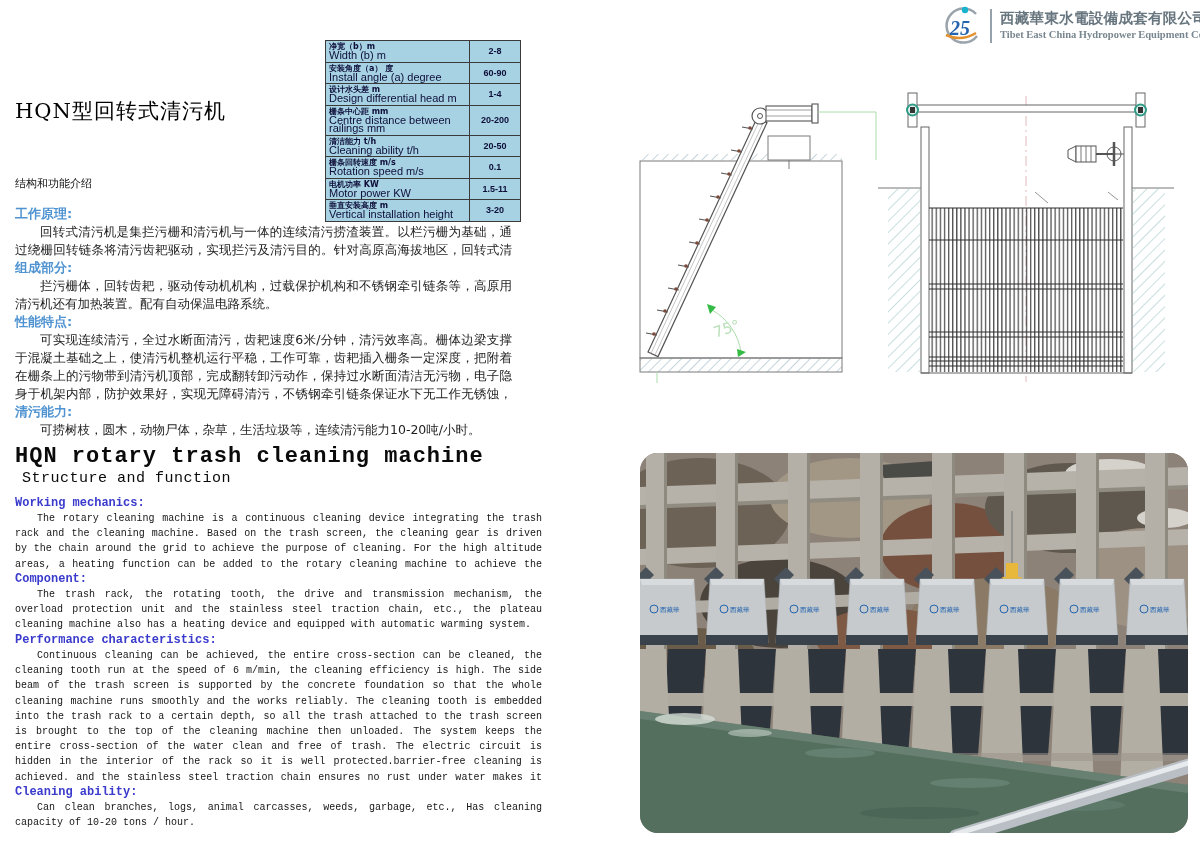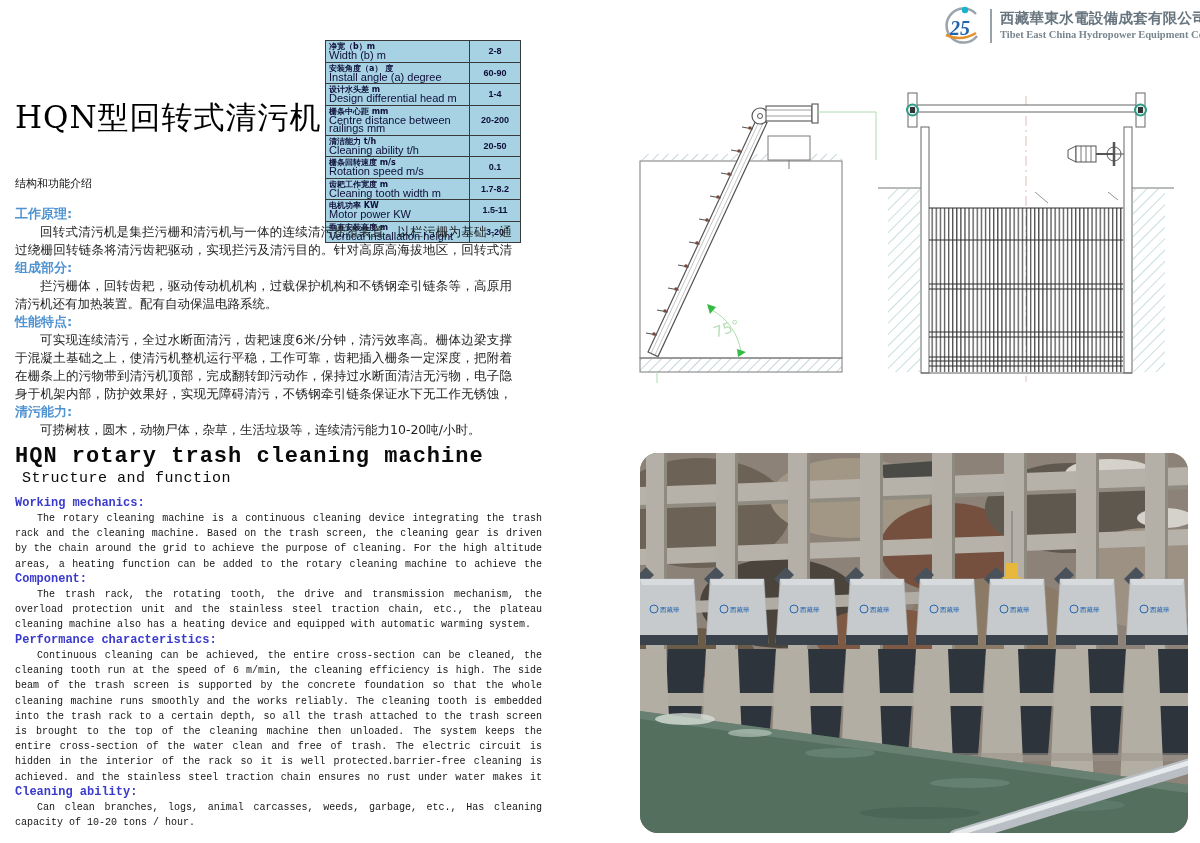--- a/index.html
+++ b/index.html
@@ -20,21 +20,21 @@
   .trow{display:flex;border-top:1px solid #3a3a3a;}
   .trow:first-child{border-top:none;}
   .tlabel{flex:1;border-right:1px solid #3a3a3a;padding:1px 3px 2px 3px;color:#0e0e38;}
   .tcn{font-size:8px;font-weight:700;line-height:9px;}
   .ten{font-size:11px;font-weight:400;line-height:8.5px;font-family:"Liberation Sans",sans-serif;}
   .tval{width:50px;display:flex;align-items:center;justify-content:center;
         font:700 9px "Liberation Sans",sans-serif;color:#0e0e38;text-align:center;}
 
   
   .cn-title{position:absolute;left:15px;top:97px;font-family:"DejaVu Serif",serif;
-            font-size:31px;color:#000;letter-spacing:1px;white-space:nowrap;}
+            font-size:21px;color:#000;letter-spacing:1px;white-space:nowrap;}
   .cn-subtitle{position:absolute;left:15px;top:176px;font-family:"DejaVu Serif",serif;
                font-size:11px;color:#111;}
   .cn-sections{position:absolute;left:15px;top:205px;width:497px;}
   .cn-h{font-size:13px;line-height:18px;color:#4f93d1;font-weight:700;}
   .cn-b{font-size:12.5px;line-height:18px;color:#1c1c1c;text-indent:2em;overflow:hidden;
         text-align:justify;}
   .h2l{height:36px;} .h4l{height:72px;} .h1l{height:18px;}
 
   
   .en-title{position:absolute;left:15px;top:444px;font-family:"Liberation Mono",monospace;
@@ -103,27 +103,20 @@
         <div class="ten">Cleaning ability t/h</div>
         </div>
       <div class="tval">20-50</div>
     </div>
     <div class="trow">
       <div class="tlabel">
           <div class="tcn">栅条回转速度 m/s</div>
         <div class="ten">Rotation speed m/s</div>
         </div>
       <div class="tval">0.1</div>
-    </div>
-    <div class="trow">
-      <div class="tlabel">
-          <div class="tcn">齿耙工作宽度 m</div>
-        <div class="ten">Cleaning tooth width m</div>
-        </div>
-      <div class="tval">1.7-8.2</div>
     </div>
     <div class="trow">
       <div class="tlabel">
           <div class="tcn">电机功率 KW</div>
         <div class="ten">Motor power KW</div>
         </div>
       <div class="tval">1.5-11</div>
     </div>
     <div class="trow">
       <div class="tlabel">

